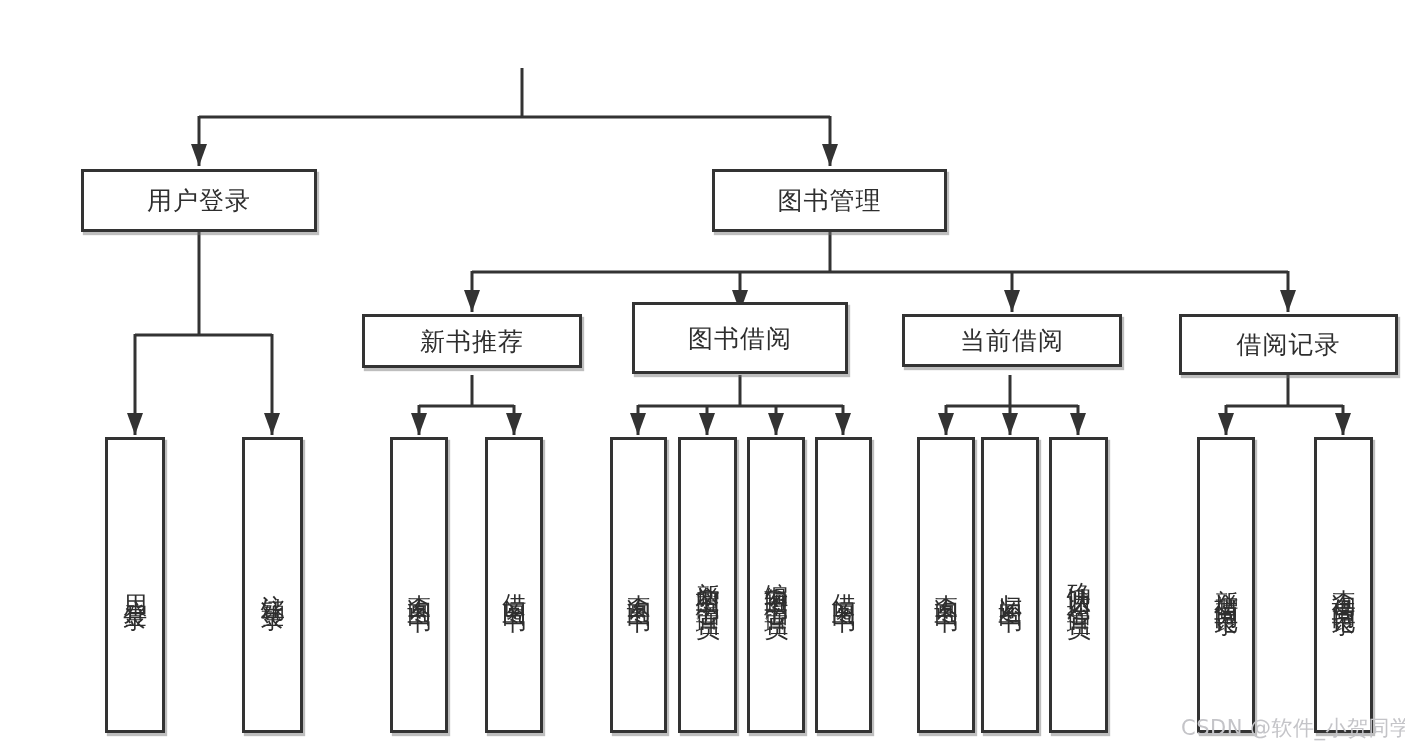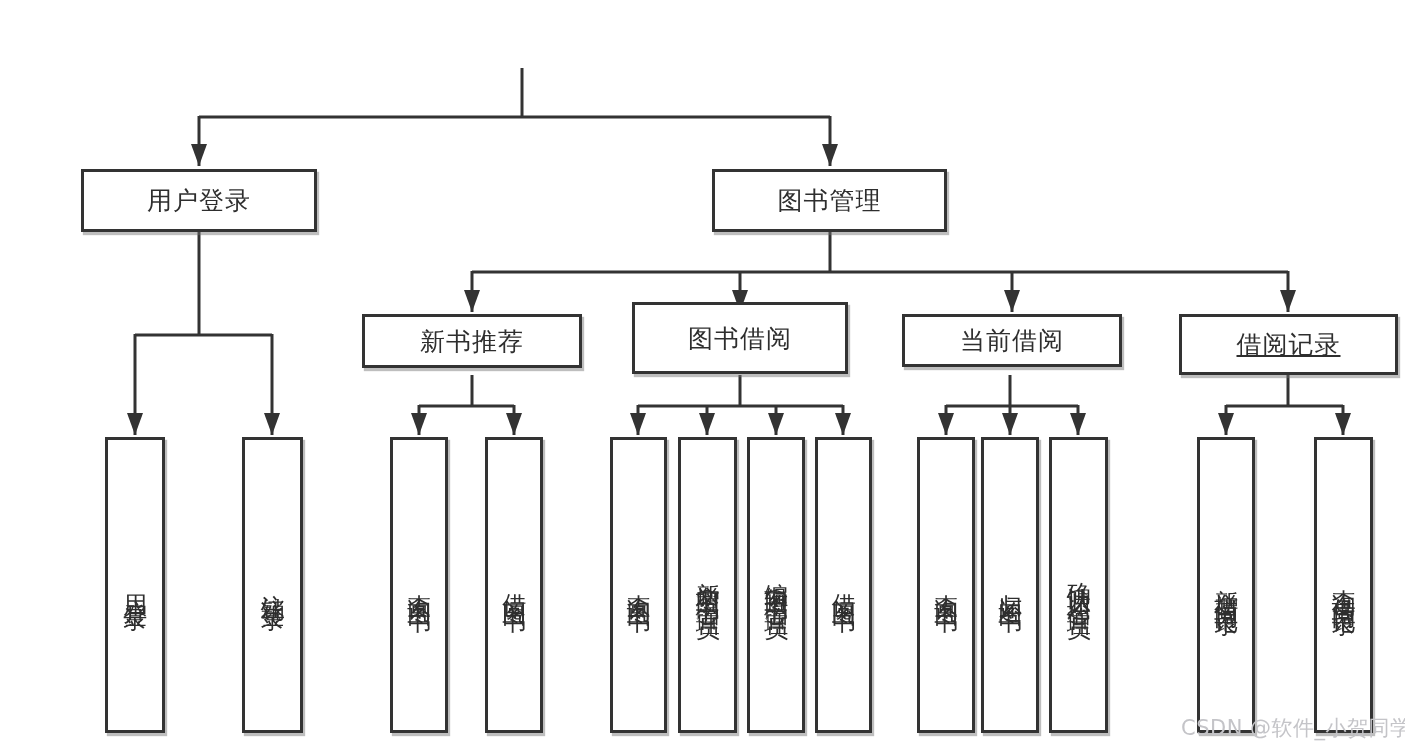--- a/index.html
+++ b/index.html
@@ -113,21 +113,21 @@
     </g>
   </svg>
 
 
   <div class="node node-h" style="left:81px;top:169px;width:236px;height:63px;">用户登录</div>
   <div class="node node-h" style="left:712px;top:169px;width:235px;height:63px;">图书管理</div>
 
   <div class="node node-h" style="left:362px;top:314px;width:220px;height:54px;">新书推荐</div>
   <div class="node node-h" style="left:632px;top:302px;width:216px;height:72px;">图书借阅</div>
   <div class="node node-h" style="left:902px;top:314px;width:220px;height:53px;">当前借阅</div>
-  <div class="node node-h" style="left:1179px;top:314px;width:219px;height:61px;text-decoration:underline;">借阅记录</div>
+  <div class="node node-h" style="left:1179px;top:314px;width:219px;height:61px;">借阅记录</div>
 
   <div class="node node-v" style="left:105px;top:437px;width:60px;height:296px;">用户登录</div>
   <div class="node node-v" style="left:242px;top:437px;width:61px;height:296px;">注销登录</div>
 
   <div class="node node-v" style="left:390px;top:437px;width:58px;height:296px;">查询图书</div>
   <div class="node node-v" style="left:485px;top:437px;width:58px;height:296px;">借阅图书</div>
 
   <div class="node node-v" style="left:610px;top:437px;width:57px;height:296px;">查询图书</div>
   <div class="node node-v" style="left:678px;top:437px;width:59px;height:296px;">新增图书（管理员）</div>
   <div class="node node-v" style="left:747px;top:437px;width:58px;height:296px;">编辑图书（管理员）</div>

